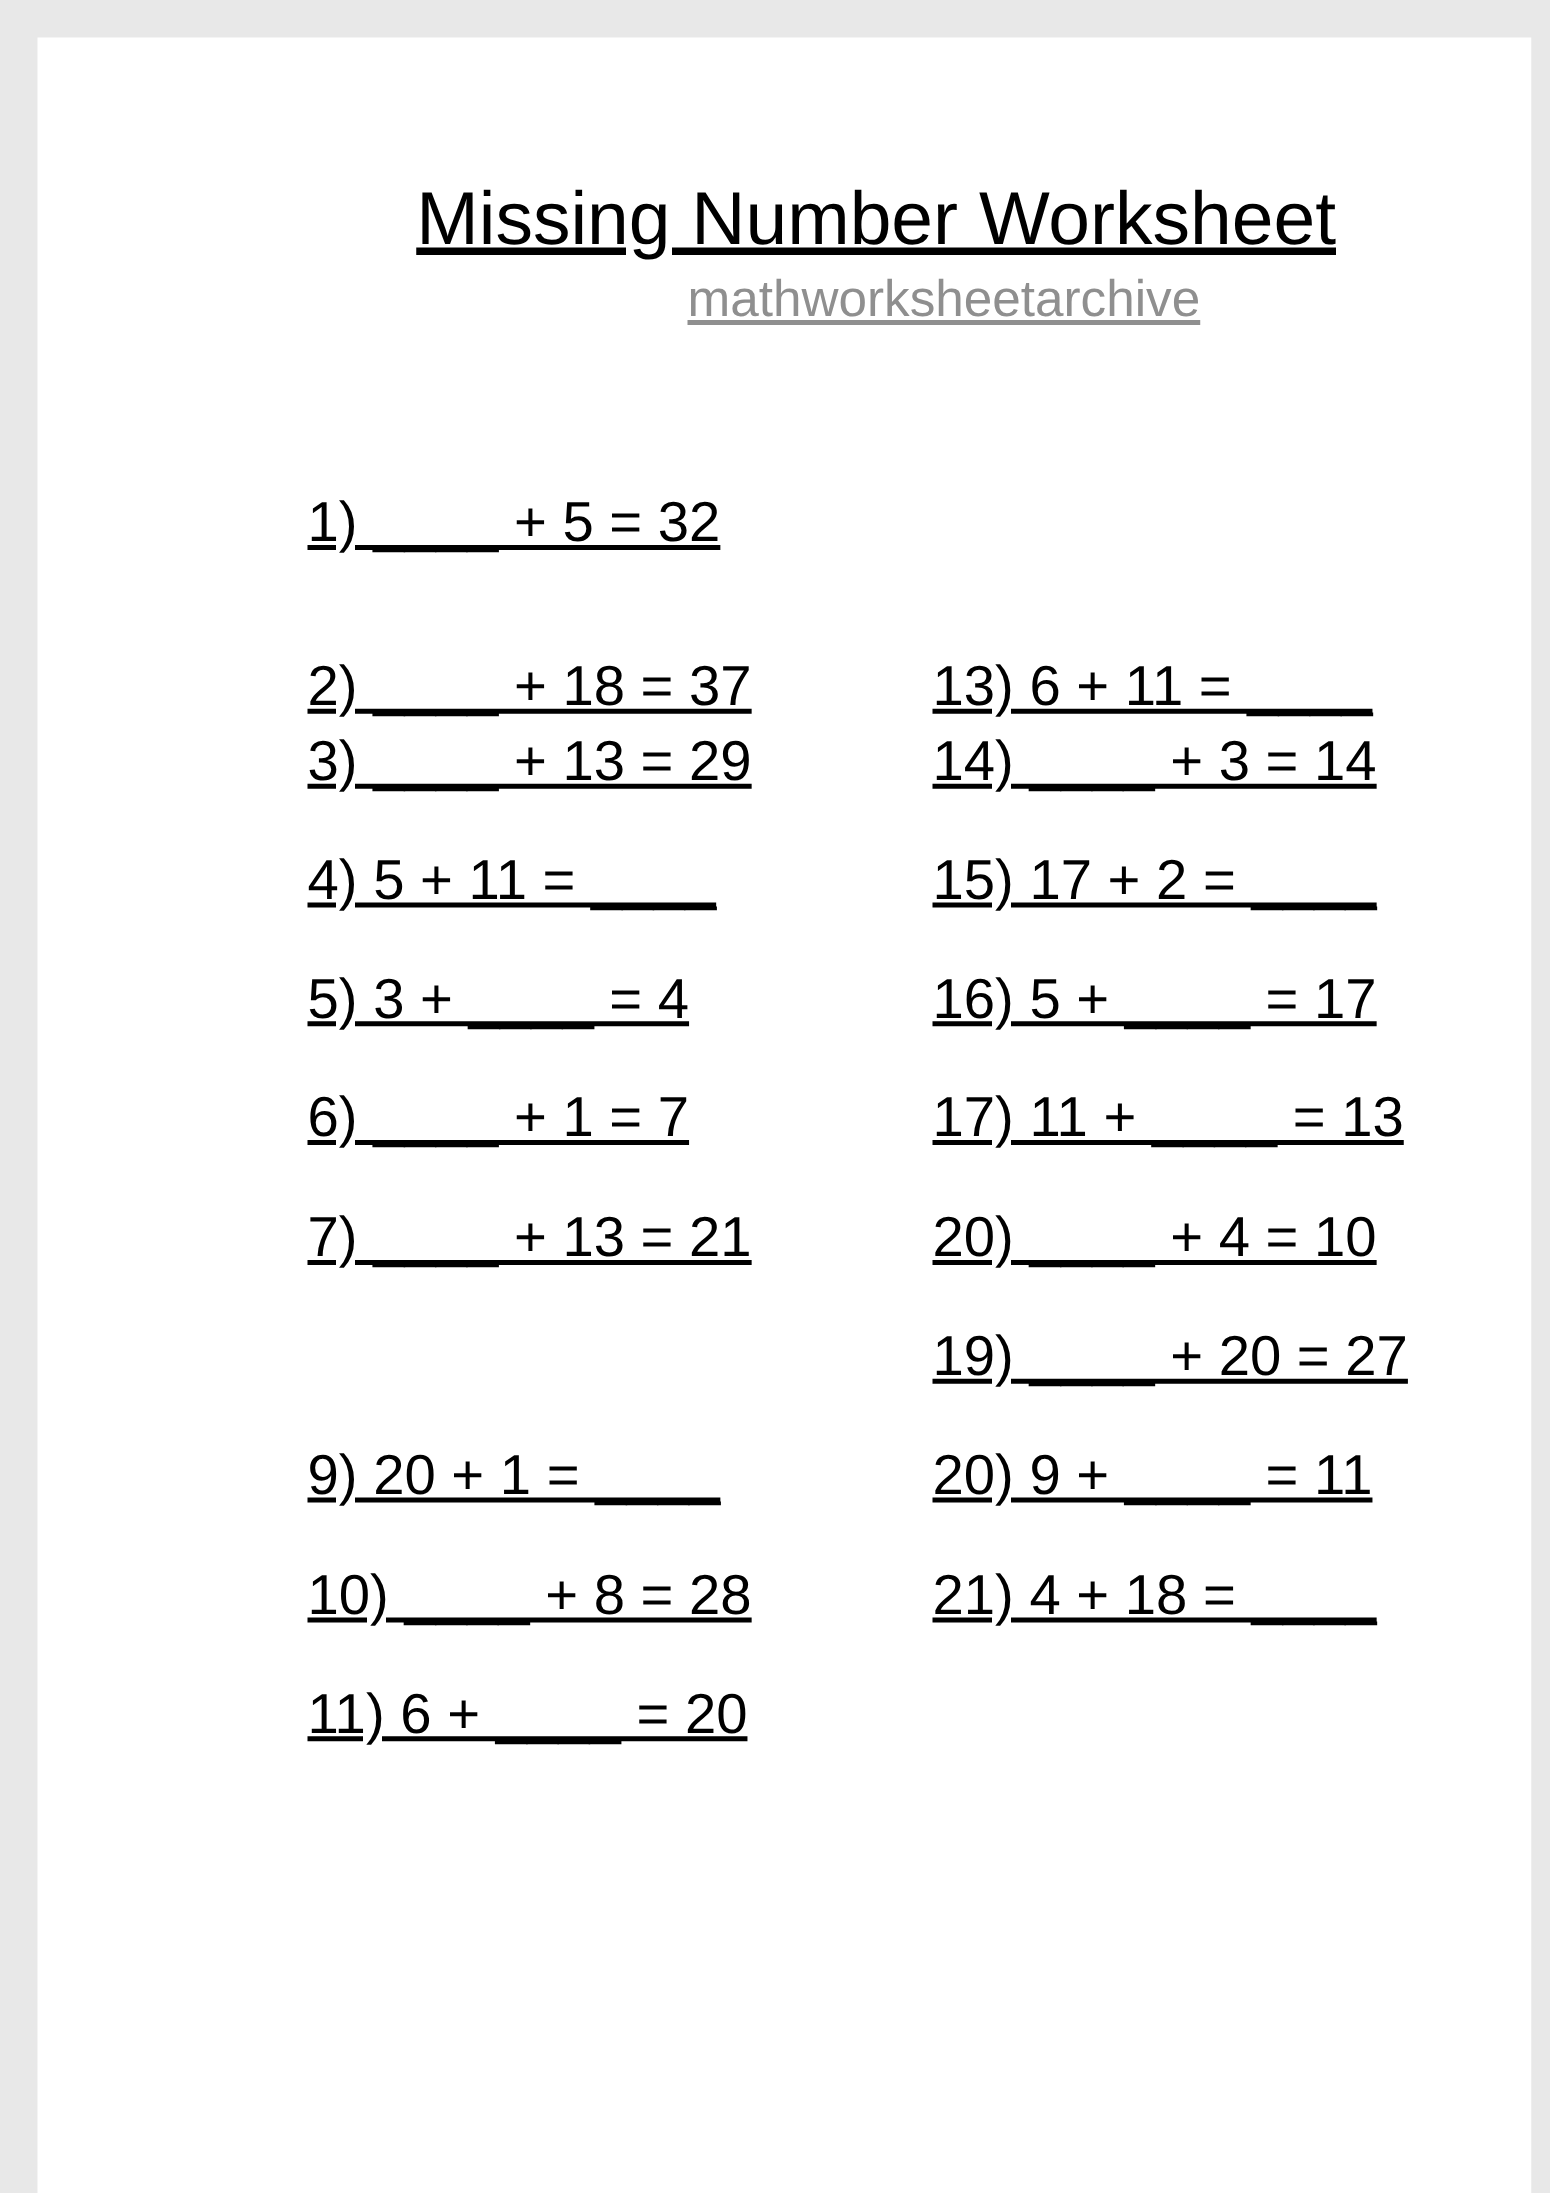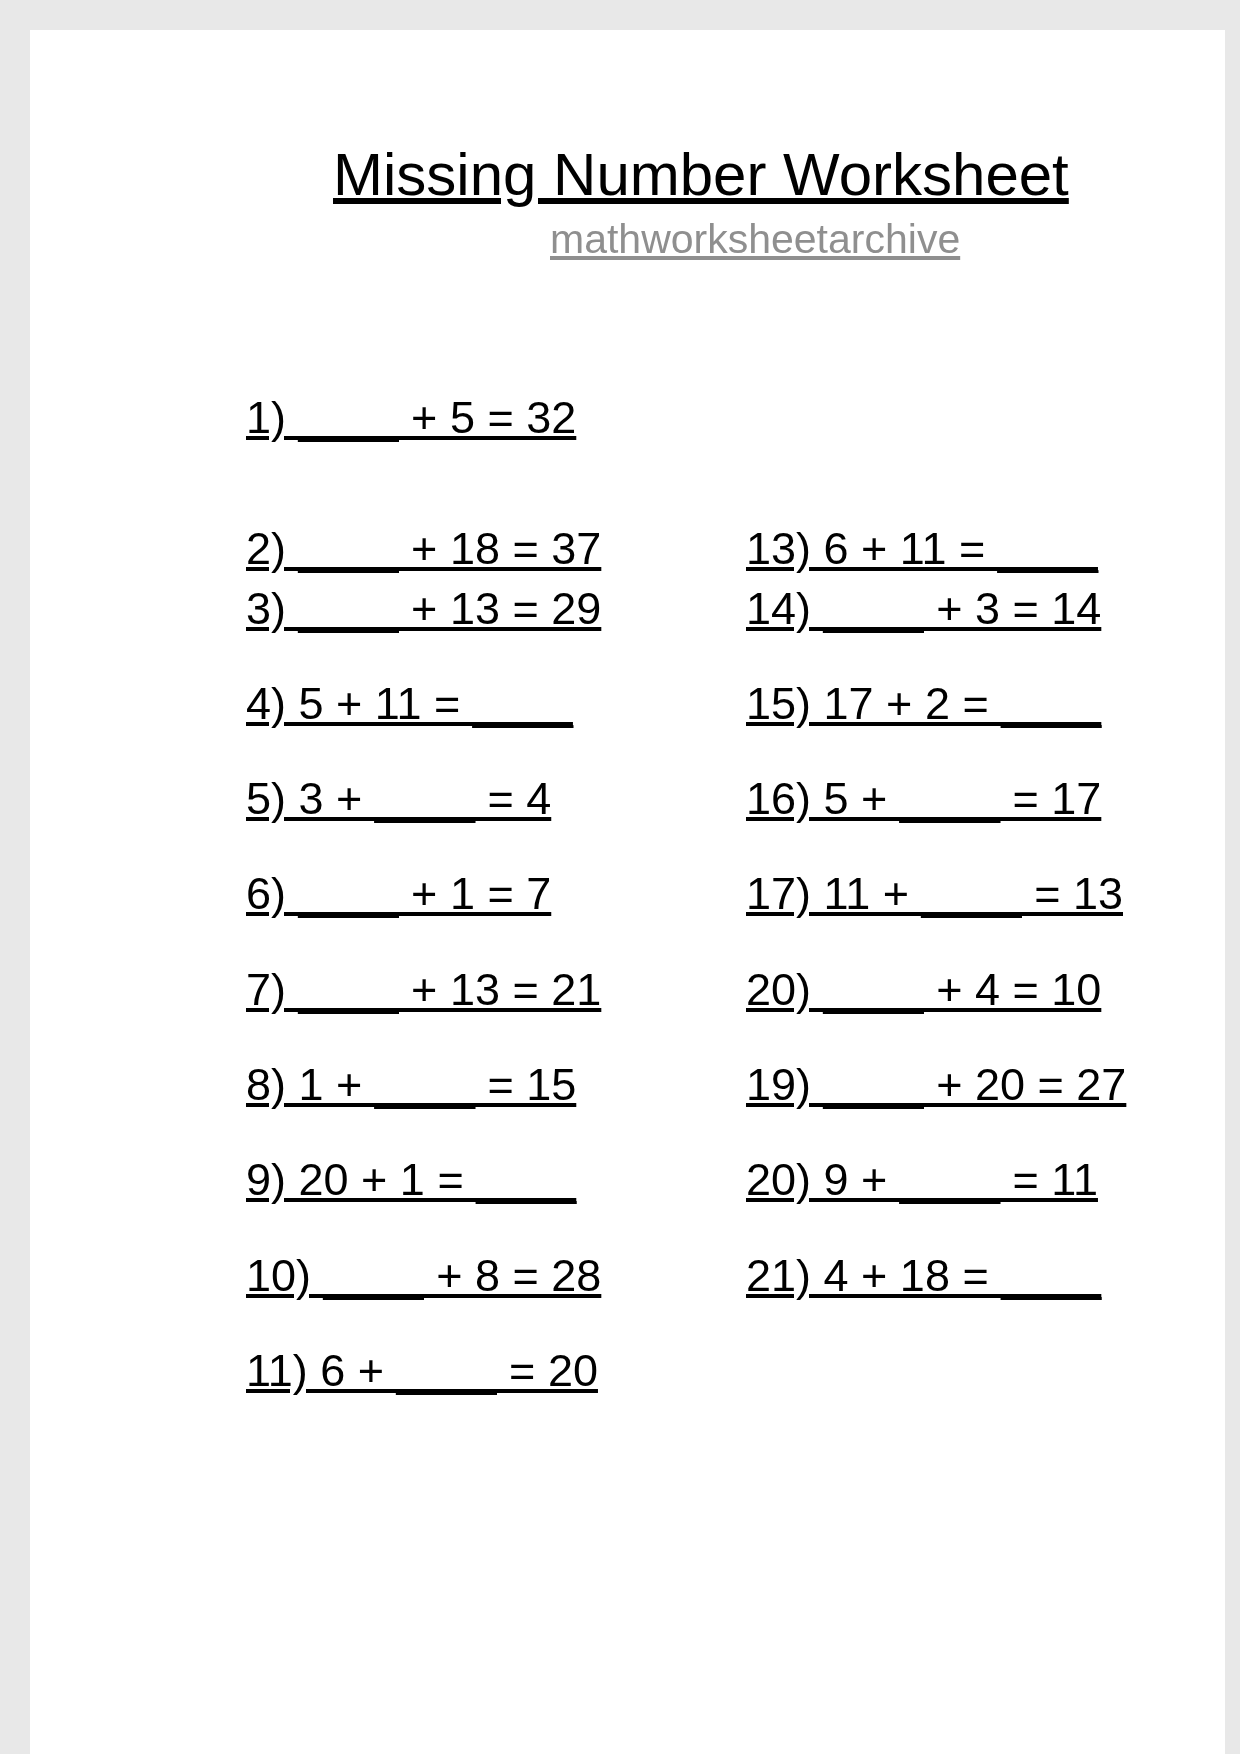--- a/index.html
+++ b/index.html
@@ -68,21 +68,20 @@
   <div class="title">Missing Number Worksheet</div>
   <div class="subtitle">mathworksheetarchive</div>
 
   <div class="problem col-left r0">1) ____ + 5 = 32</div>
   <div class="problem col-left r1">2) ____ + 18 = 37</div>
   <div class="problem col-left r2">3) ____ + 13 = 29</div>
   <div class="problem col-left r3">4) 5 + 11 = ____</div>
   <div class="problem col-left r4">5) 3 + ____ = 4</div>
   <div class="problem col-left r5">6) ____ + 1 = 7</div>
   <div class="problem col-left r6">7) ____ + 13 = 21</div>
-  <div class="problem col-left r7">8) 1 + ____ = 15</div>
   <div class="problem col-left r8">9) 20 + 1 = ____</div>
   <div class="problem col-left r9">10) ____ + 8 = 28</div>
   <div class="problem col-left r10">11) 6 + ____ = 20</div>
 
   <div class="problem col-right r1">13) 6 + 11 = ____</div>
   <div class="problem col-right r2">14) ____ + 3 = 14</div>
   <div class="problem col-right r3">15) 17 + 2 = ____</div>
   <div class="problem col-right r4">16) 5 + ____ = 17</div>
   <div class="problem col-right r5">17) 11 + ____ = 13</div>
   <div class="problem col-right r6">20) ____ + 4 = 10</div>

